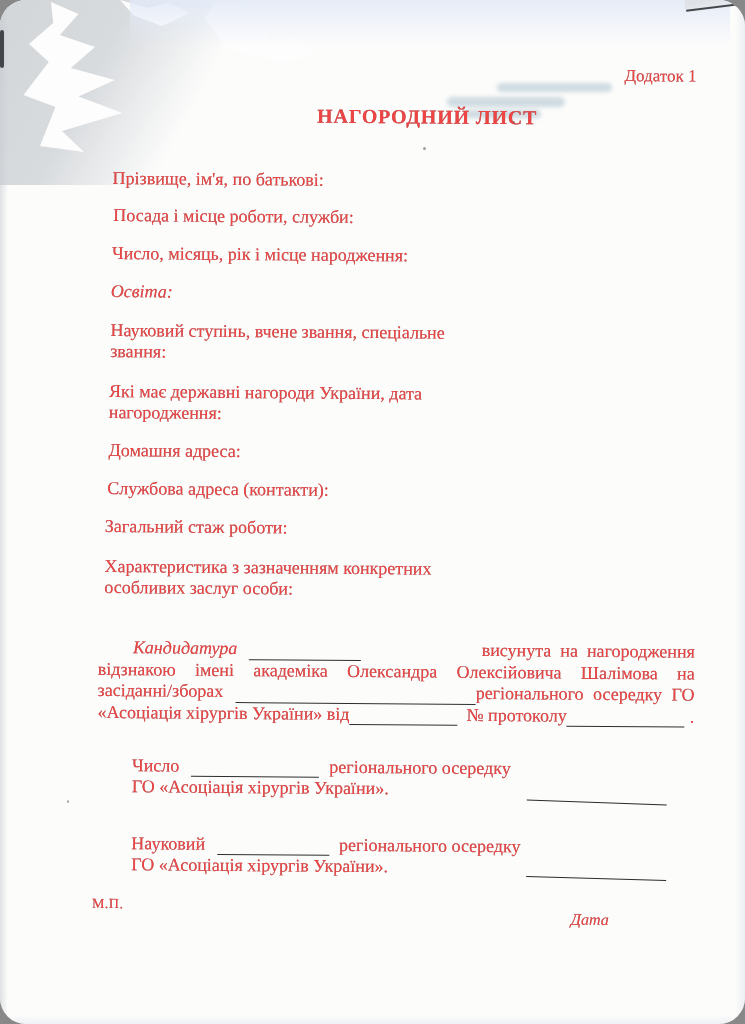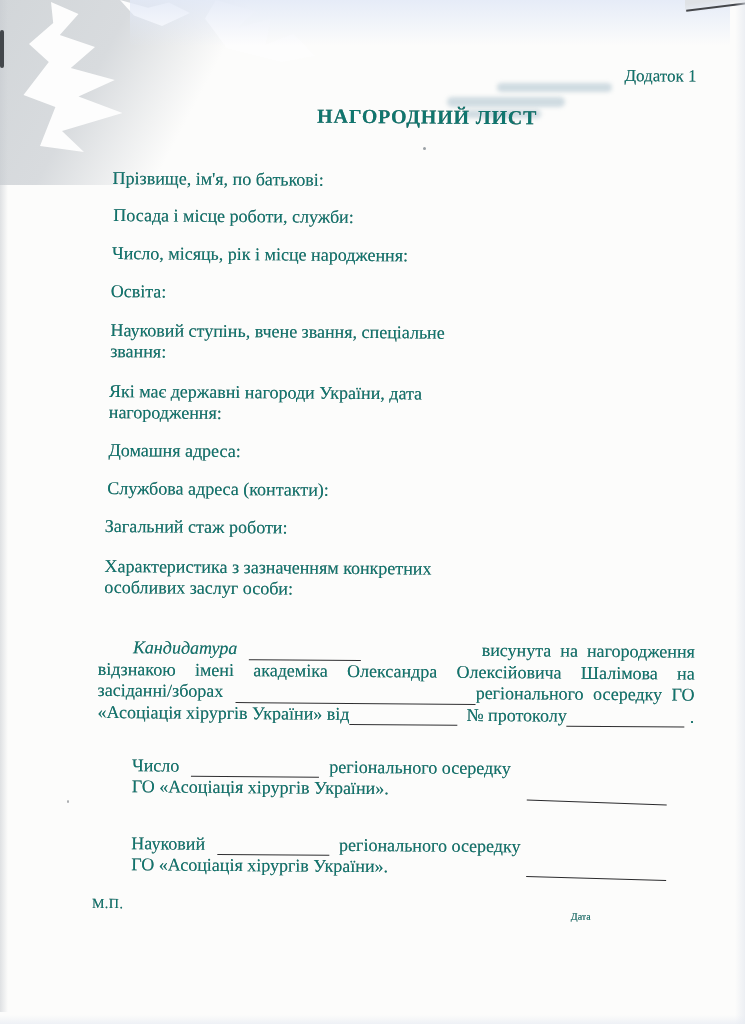--- a/index.html
+++ b/index.html
@@ -1,39 +1,40 @@
 <!DOCTYPE html>
 <html><head>
 <meta charset="utf-8">
 <style>
   html,body{margin:0;padding:0;background:#888;}
   .page{
     position:relative;width:745px;height:1024px;margin:0 auto;
     background:#fcfcfb;overflow:hidden;
     font-family:"Liberation Serif","DejaVu Serif",serif;
-    color:#0f766e;
+    color:#ef4444;
+    border-radius:26px;
   }
   .content{position:absolute;left:0;top:0;width:745px;height:1024px;
     transform:rotate(0.45deg);transform-origin:100px 640px;}
   .content *{text-shadow:0 0 .6px rgba(30,30,34,.55);}
   .abs{position:absolute;}
   .appendix{font-size:17px;}
   .title{font-size:20px;font-weight:bold;letter-spacing:.8px;margin:0;}
   .field{font-size:18px;line-height:21px;white-space:nowrap;}
   .field span{display:block;}
   .para{width:597px;font-size:18px;line-height:21.5px;}
   .pline{display:flex;align-items:flex-end;height:21.5px;white-space:nowrap;}
   .justify{display:block;text-align:justify;text-align-last:justify;white-space:normal;}
   .ul{display:inline-block;border-bottom:1.4px solid #2e2e30;height:16px;}
   .grow{flex:1 1 auto;}
   .sig-row{display:flex;align-items:flex-end;font-size:18px;line-height:21px;white-space:nowrap;}
   .org{font-size:18px;line-height:21px;white-space:nowrap;}
   .sigline{position:absolute;height:0;border-top:1.6px solid #2a2a2c;}
   .small{font-size:14px;letter-spacing:.5px;}
-  .tiny{font-size:10px;}
+  .tiny{font-size:16px;font-style:italic;}
   .tail-sp{word-spacing:4.5px;margin-left:9px;}
   .tail-sp2{word-spacing:5px;}
   
   .corner{position:absolute;left:0;top:0;width:320px;height:185px;
     background:linear-gradient(118deg,#d2d6d9 0%,#d8dbde 32%,rgba(218,221,224,0) 60%);}
   .jag{position:absolute;background:#fdfdfd;}
   .jag1{left:18px;top:2px;width:110px;height:150px;
     clip-path:polygon(30% 0,55% 8%,38% 22%,70% 30%,48% 44%,88% 52%,55% 63%,95% 74%,40% 86%,60% 100%,20% 96%,34% 70%,5% 62%,28% 40%,10% 28%,32% 14%);}
   .jag2{left:205px;top:0;width:110px;height:62px;
     clip-path:polygon(10% 0,45% 18%,30% 45%,60% 30%,55% 72%,80% 55%,100% 90%,70% 100%,20% 78%,0 30%);}
@@ -93,21 +94,21 @@
 
     <div class="abs field" style="left:109px;top:168px;">
       <span>Прізвище, ім'я, по батькові:</span>
     </div>
     <div class="abs field" style="left:110px;top:205px;">
       <span>Посада і місце роботи, служби:</span>
     </div>
     <div class="abs field" style="left:109px;top:243px;">
       <span>Число, місяць, рік і місце народження:</span>
     </div>
-    <div class="abs field" style="left:108px;top:281px;">
+    <div class="abs field" style="left:108px;top:281px;font-style:italic;">
       <span>Освіта:</span>
     </div>
     <div class="abs field" style="left:108px;top:320px;">
       <span>Науковий ступінь, вчене звання, спеціальне</span>
       <span>звання:</span>
     </div>
     <div class="abs field" style="left:107px;top:381px;">
       <span>Які має державні нагороди України, дата</span>
       <span>нагородження:</span>
     </div>

